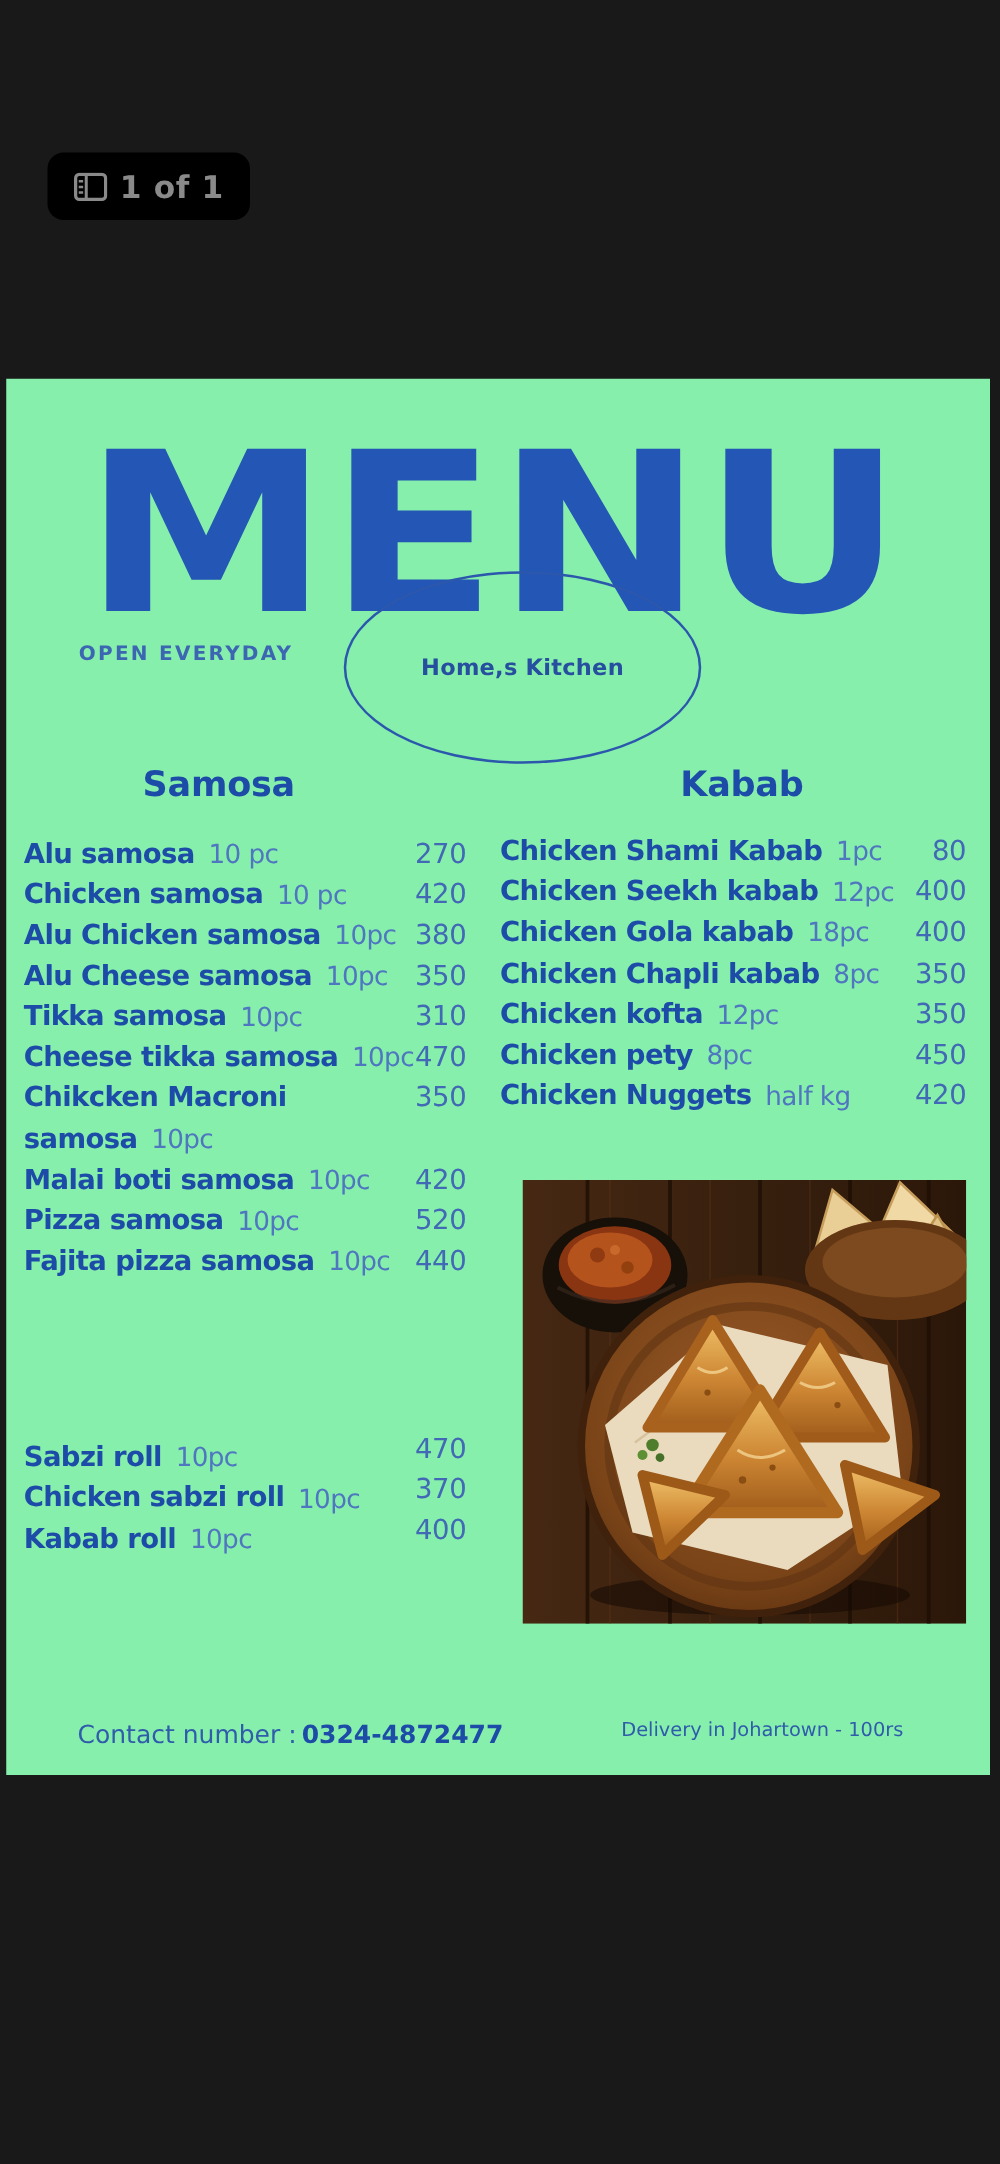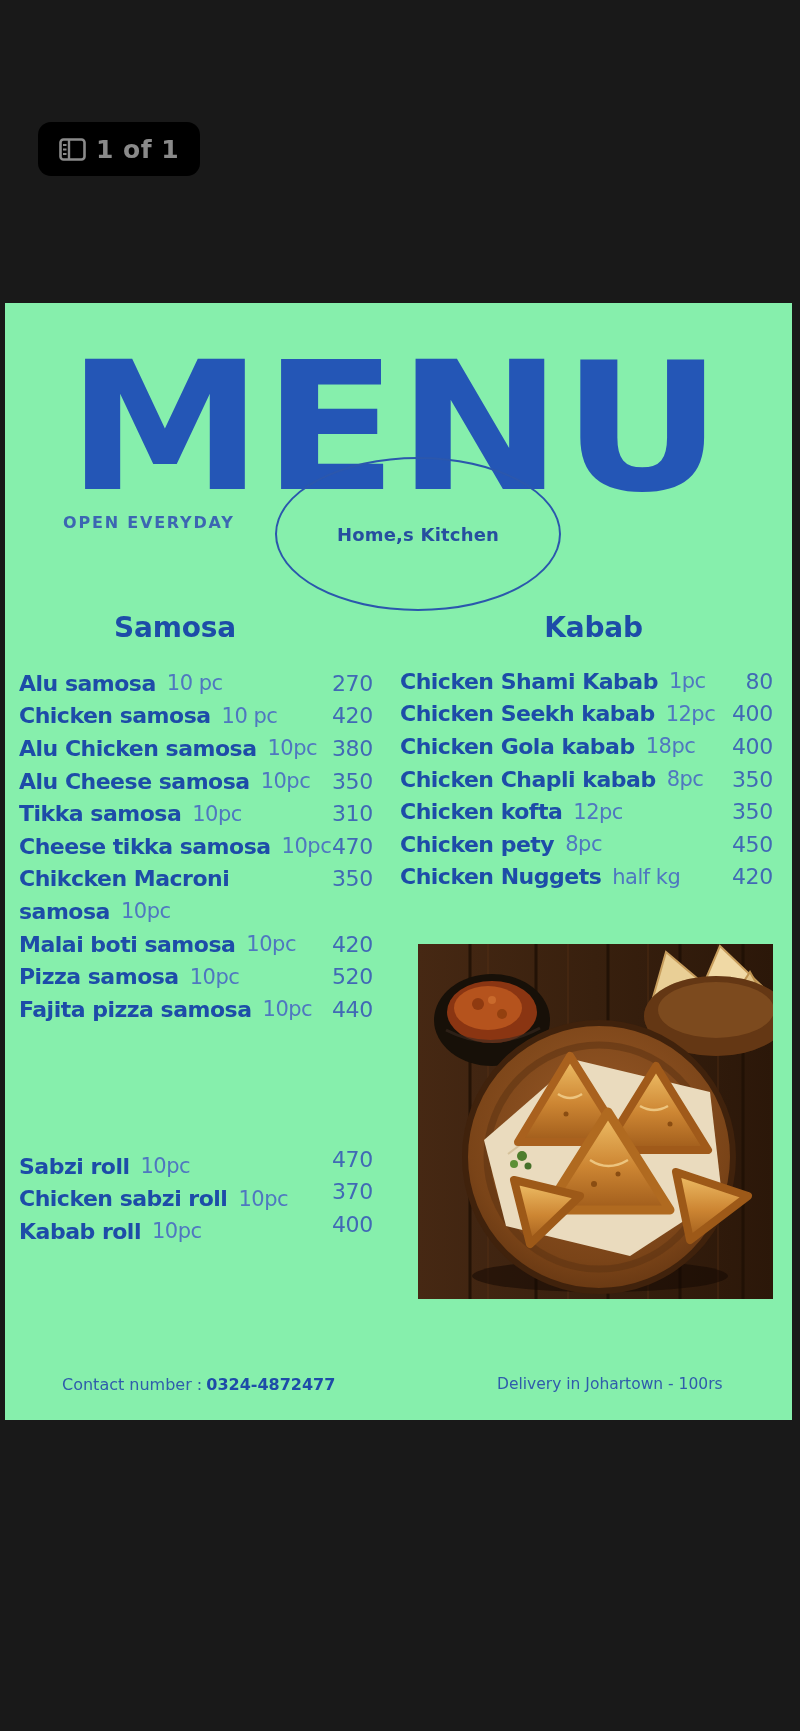--- a/index.html
+++ b/index.html
@@ -56,21 +56,21 @@
   .iqty{
     color:#4f77c0;font-size:21px;margin-left:11px;letter-spacing:-.5px;
     white-space:nowrap;
   }
   .iprice{
     position:absolute;right:0;color:#4169b5;font-size:22px;letter-spacing:-.3px;
   }
   .roll .iprice{transform:translateY(-7px);}
   .photo{position:absolute;left:413px;top:641px;width:355px;height:355px;}
   .footer-left{
-    position:absolute;left:57px;top:1072px;font-size:16px;color:#2f5cab;
+    position:absolute;left:57px;top:1072px;font-size:20px;color:#2f5cab;
   }
   .footer-left .num{font-weight:bold;color:#1d4ca8;margin-left:4px;}
   .footer-right{
     position:absolute;left:492px;top:1072px;font-size:15.5px;color:#2f5cab;
   }
 </style>
 </head>
 <body>
 
 <div class="page-pill">

